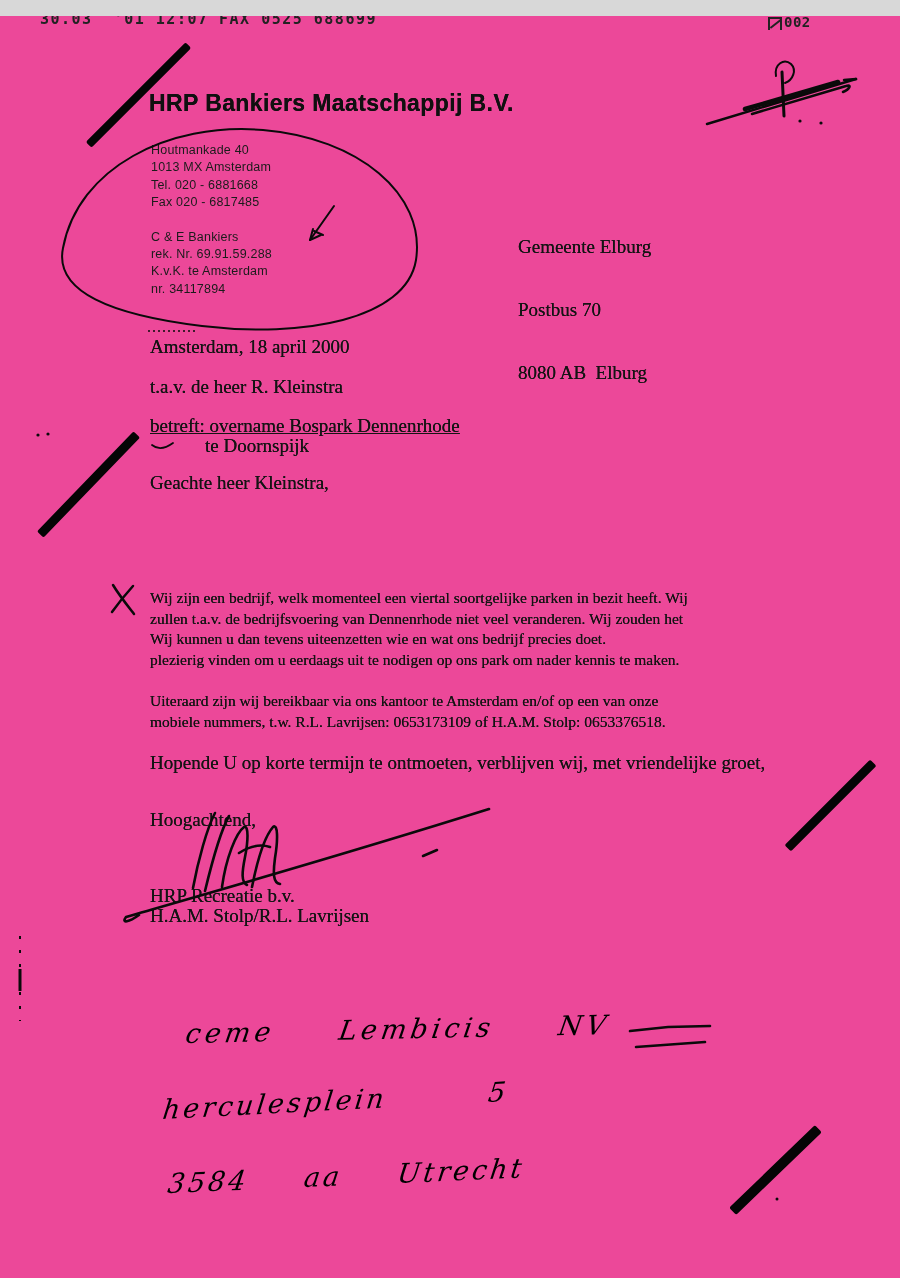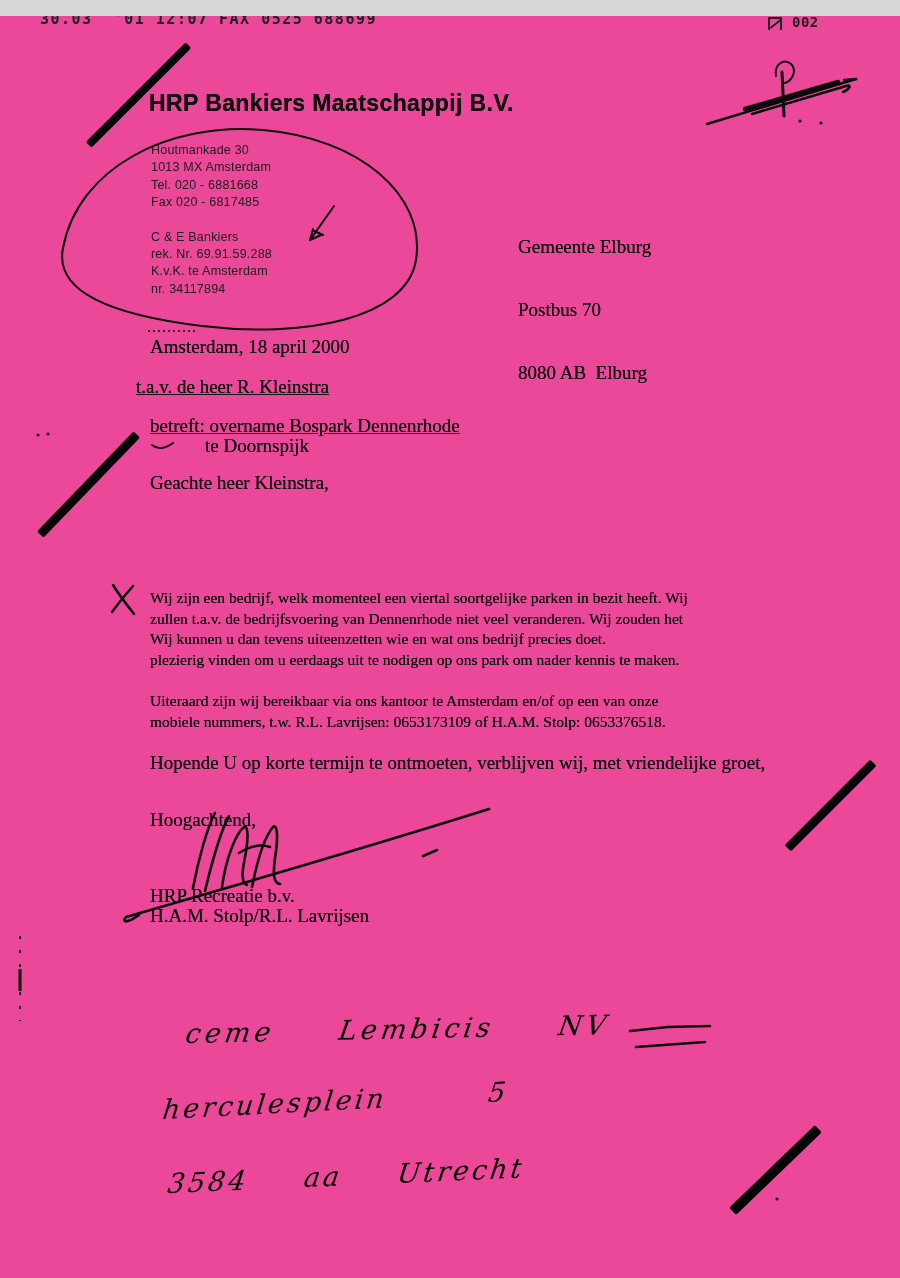--- a/index.html
+++ b/index.html
@@ -11,21 +11,21 @@
   .abs{position:absolute;}
   
   .faxclip{position:absolute;top:0;height:12px;overflow:hidden;}
   .faxtext{
     display:block;margin-top:-6px;
     font-family:"DejaVu Sans Mono", monospace;font-size:15px;font-weight:bold;
     letter-spacing:1.5px;color:#222;white-space:pre;
   }
   .pagecounter{
     position:absolute;left:768px;top:0;height:14px;overflow:hidden;
-    display:flex;align-items:flex-start;gap:10px;
+    display:flex;align-items:flex-start;gap:2px;
   }
   .fax-icon{
     width:10px;height:11px;border:2px solid #222;margin-top:1px;position:relative;
   }
   .fax-icon::after{
     content:"";position:absolute;left:-1px;top:4px;width:13px;height:2px;
     background:#222;transform:rotate(-38deg);
   }
   .counter-num{
     font-family:"DejaVu Sans Mono", monospace;font-size:14px;font-weight:bold;
@@ -68,39 +68,39 @@
     <span class="faxtext">30.03  '01 12:07 FAX 0525 688699</span>
   </div>
   <div class="pagecounter">
     <span class="fax-icon"></span>
     <span class="counter-num">002</span>
   </div>
 
   <div class="abs company">HRP Bankiers Maatschappij B.V.</div>
 
   <div class="abs lh-block">
-    <div>Houtmankade 30</div>
+    <div>Houtmankade 40</div>
     <div>1013 MX  Amsterdam</div>
     <div>Tel. 020 - 6881668</div>
     <div>Fax 020 - 6817485</div>
     <div class="lh-gap"></div>
     <div>C &amp; E Bankiers</div>
     <div>rek. Nr. 69.91.59.288</div>
     <div>K.v.K. te Amsterdam</div>
     <div>nr. 34117894</div>
   </div>
 
   <div class="abs recipient serifline">
     <div>Gemeente Elburg</div>
     <div>Postbus 70</div>
     <div>8080 AB  Elburg</div>
   </div>
 
   <div class="abs serifline" style="left:150px;top:320px;">Amsterdam, 18 april 2000</div>
-  <div class="abs serifline" style="left:136px;top:360px;text-decoration:underline;">t.a.v. de heer R. Kleinstra</div>
+  <div class="abs serifline" style="left:150px;top:360px;">t.a.v. de heer R. Kleinstra</div>
   <div class="abs serifline" style="left:150px;top:399px;text-decoration:underline;">betreft: overname Bospark Dennenrhode</div>
   <div class="abs serifline" style="left:205px;top:419px;">te Doornspijk</div>
   <div class="abs serifline" style="left:150px;top:456px;">Geachte heer Kleinstra,</div>
 
 
   <div class="abs para" style="top:572px;">
     <div>Wij zijn een bedrijf, welk momenteel een viertal soortgelijke parken in bezit heeft. Wij</div>
     <div>zullen t.a.v. de bedrijfsvoering van Dennenrhode niet veel veranderen. Wij zouden het</div>
     <div>Wij kunnen u dan tevens uiteenzetten wie en wat ons bedrijf precies doet.</div>
     <div>plezierig vinden om u eerdaags uit te nodigen op ons park om nader kennis te maken.</div>

